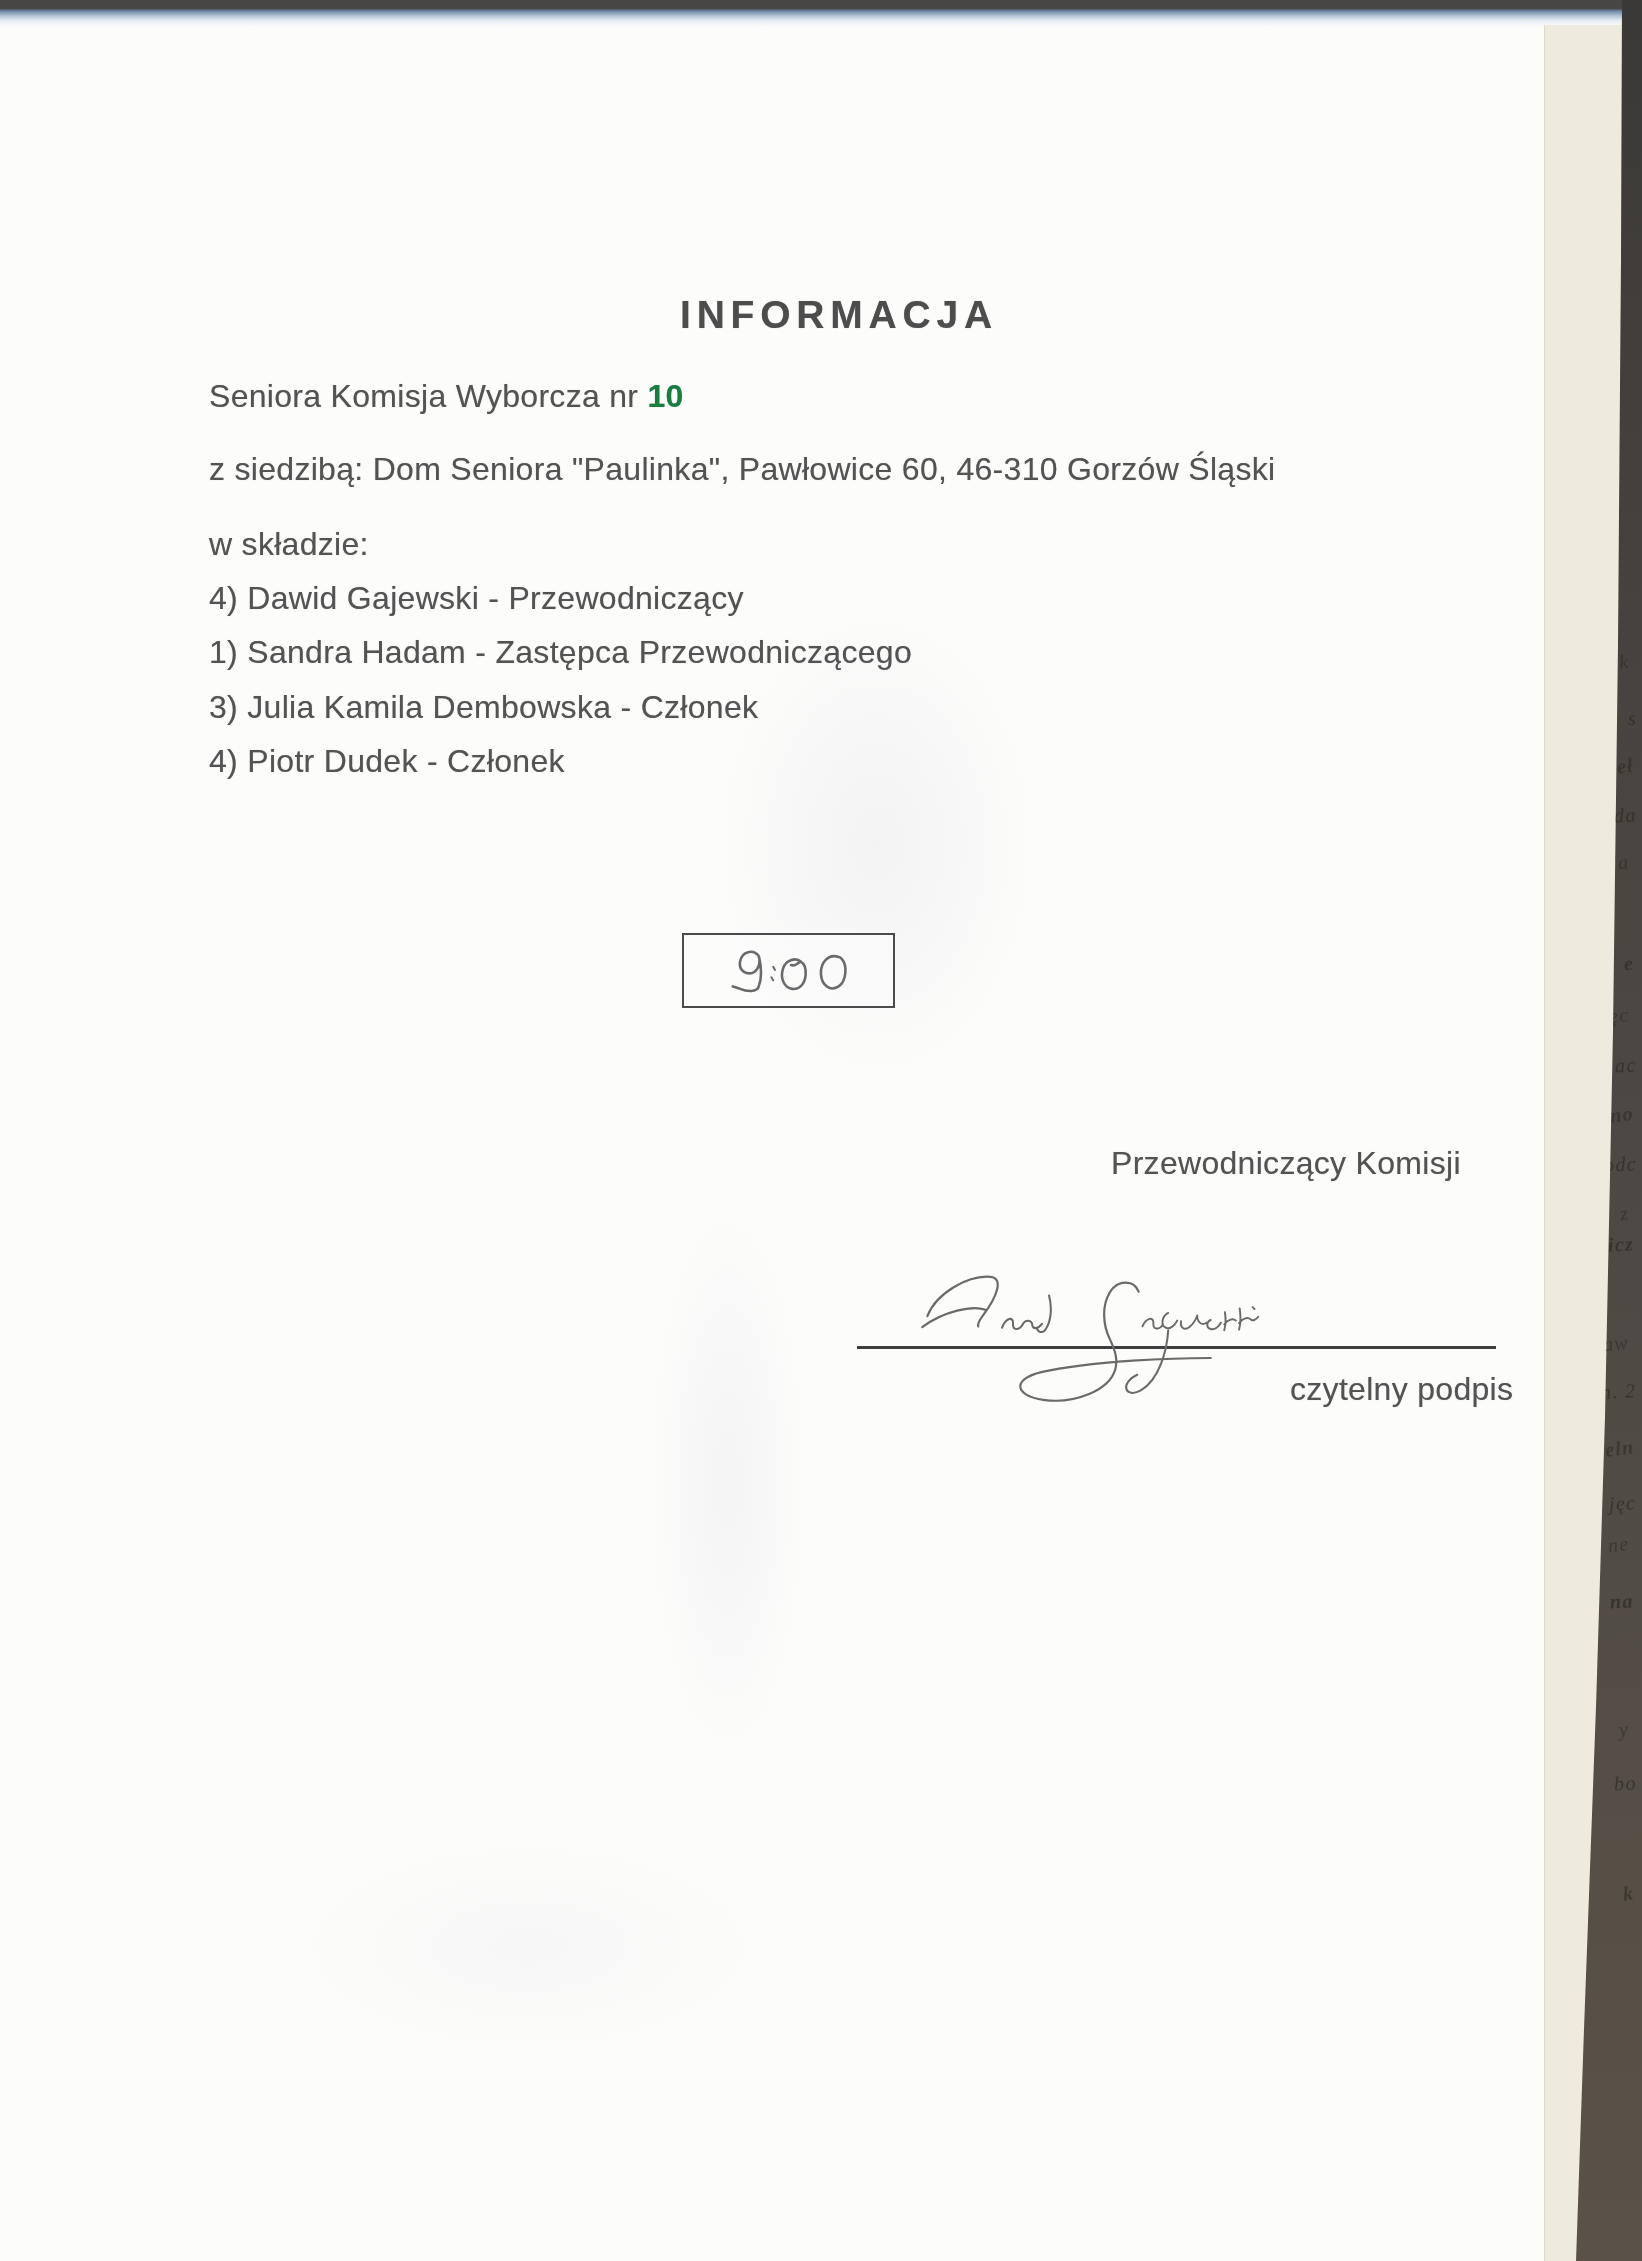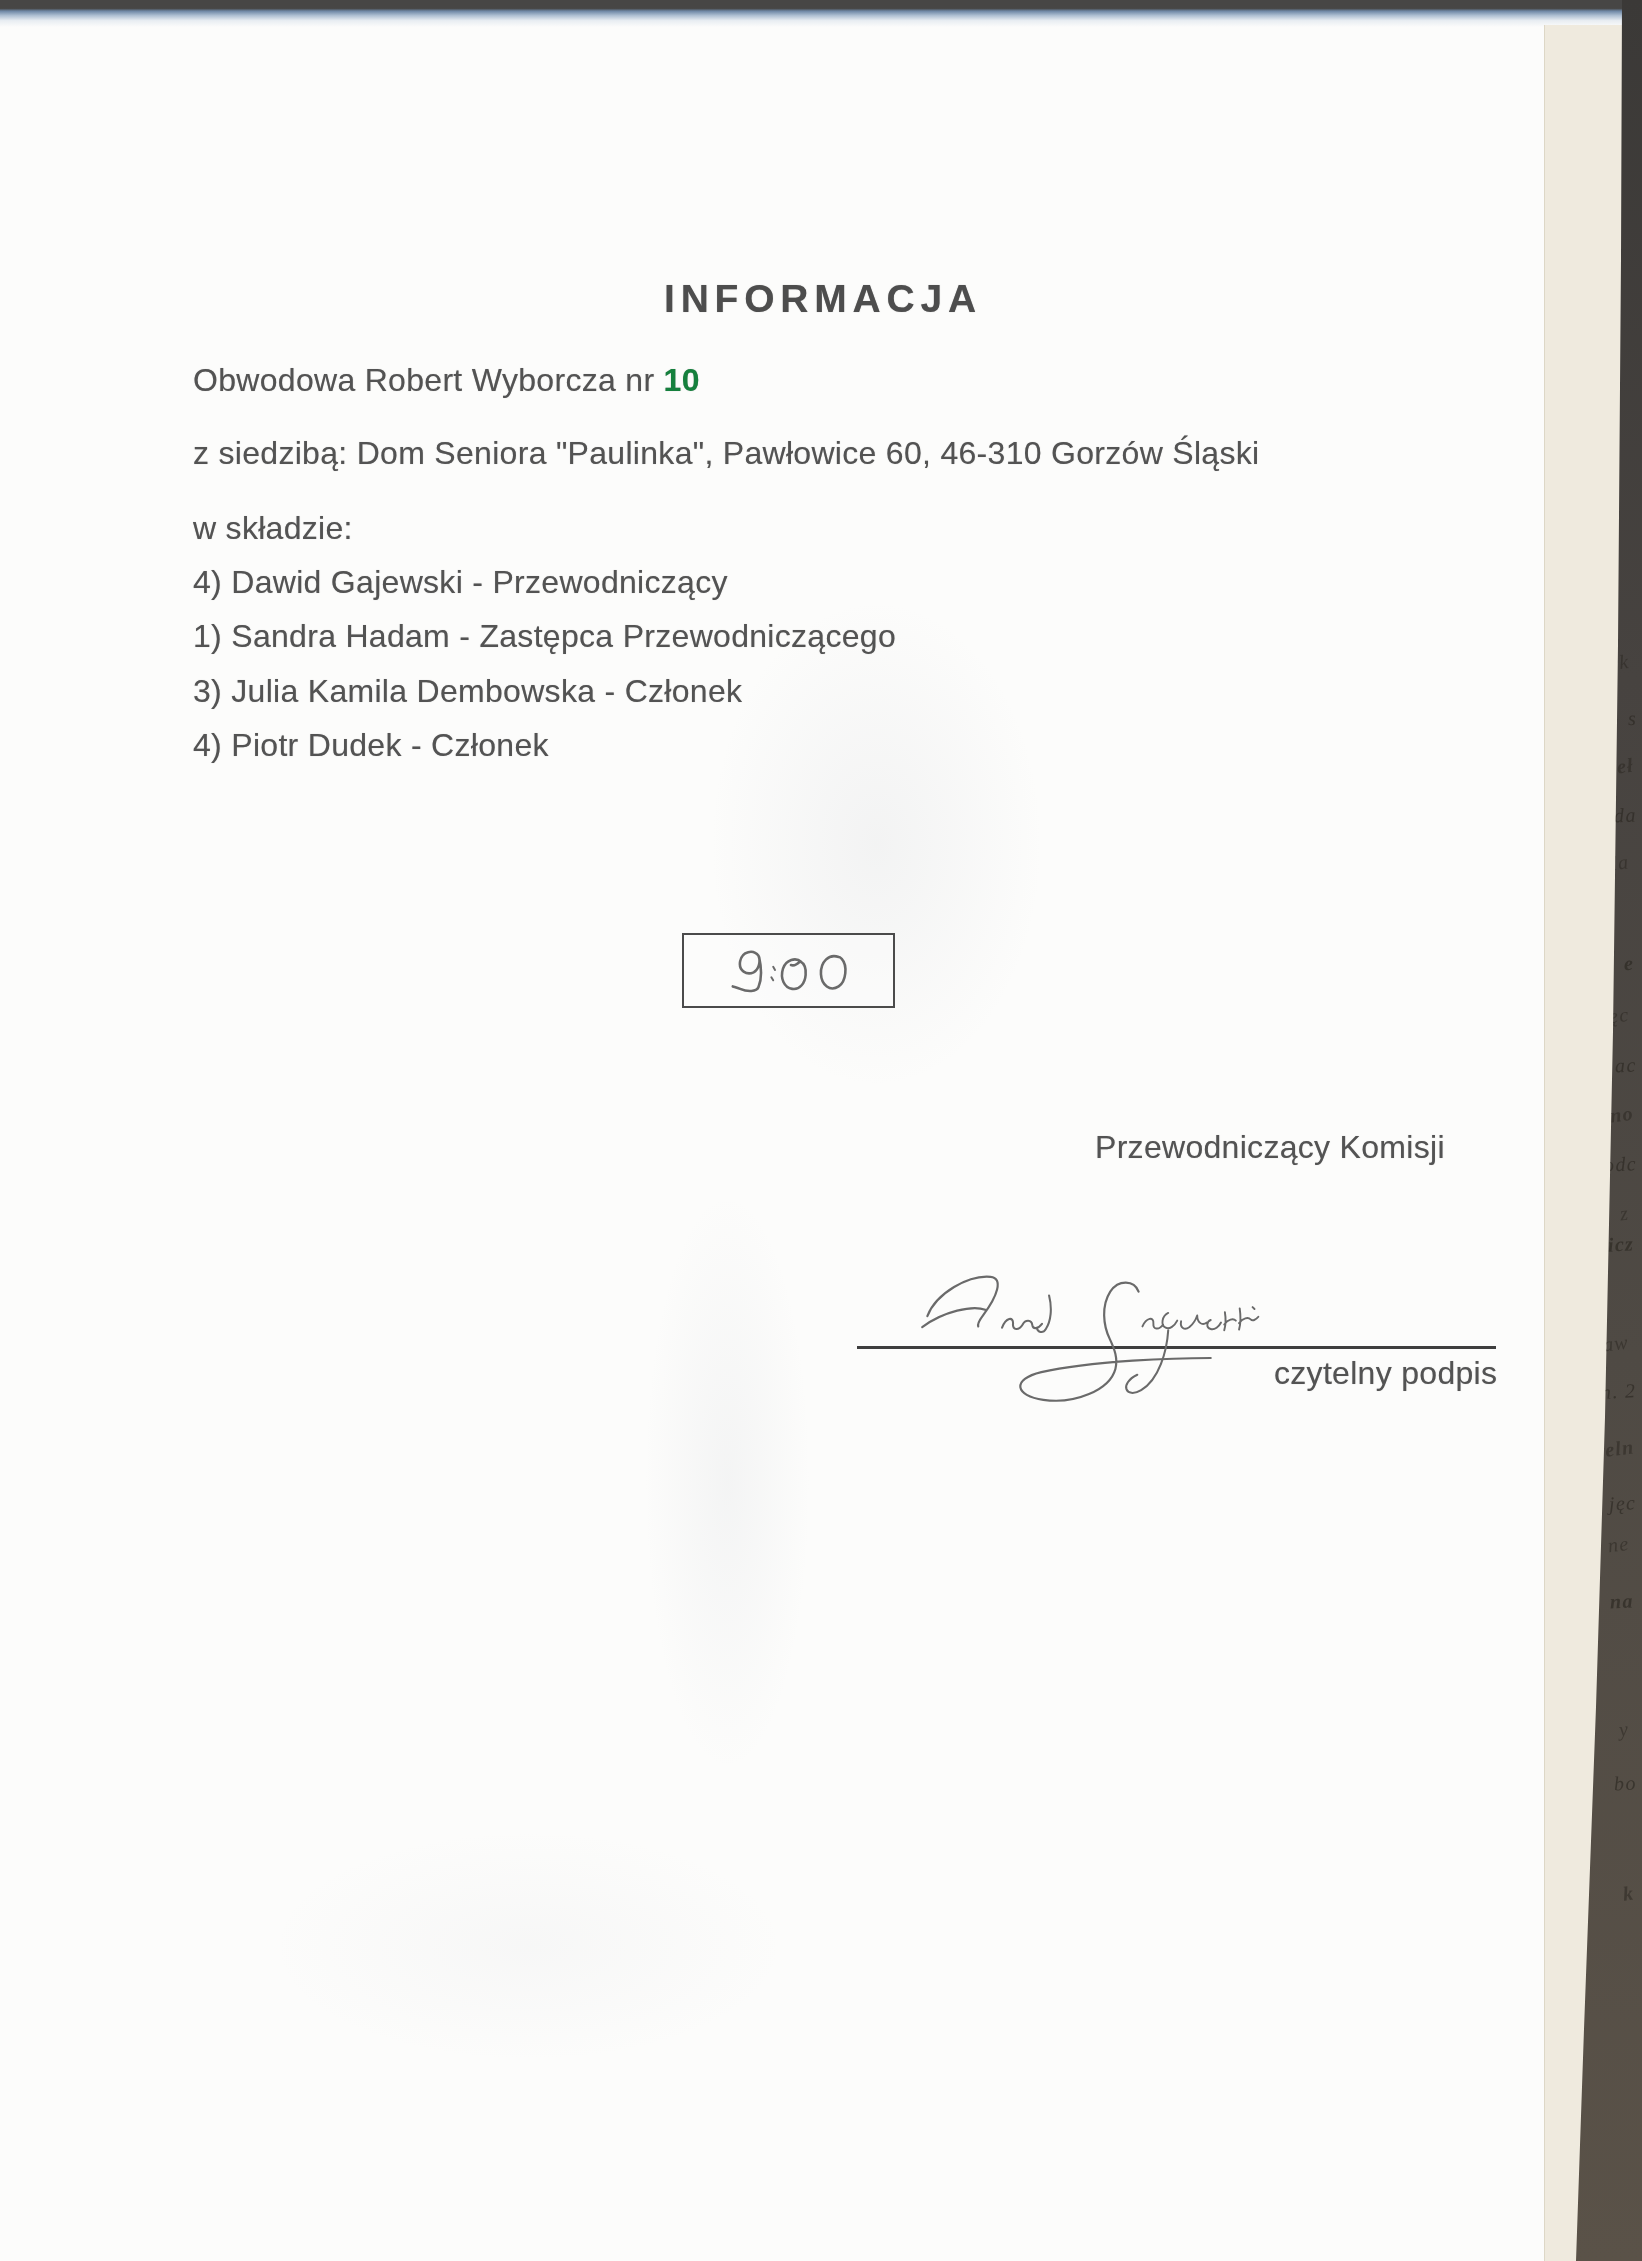--- a/index.html
+++ b/index.html
@@ -5,21 +5,21 @@
   html,body{margin:0;padding:0;background:#e9e9e9;}
   .page{
     position:relative;
     width:1643px;height:2261px;
     background:#fcfcfb;
     overflow:hidden;
     font-family:"Liberation Sans",sans-serif;
     color:#525252;
   }
   .abs{position:absolute;}
-  p,h1{margin:0;padding:0;}
+  p,h1{margin:16px;padding:0;}
 
   
   .top-edge{
     left:0;top:0;width:100%;height:27px;
     background:linear-gradient(180deg,#474645 0px,#474645 8.4px,#6d86a4 11px,#aebfd2 15.5px,#e8edf2 20.6px,#fcfcfb 27px);
   }
   .side-under{
     left:1544px;top:24.5px;width:99px;height:2237px;
     background:#efeade;
     border-left:1.3px solid #ddd7c6;
@@ -120,21 +120,21 @@
         <span style="top: 1533px;">ne</span>
         <span style="top: 1590px;">na</span>
         <span style="top: 1718px;">y</span>
         <span style="top: 1772px;">bo</span>
         <span style="top: 1882px;">k</span>
       </div>
   </div>
 
   <h1 class="abs title">INFORMACJA</h1>
 
-  <p class="abs body-line l-commission"><span>Obwodowa Robert Wyborcza nr </span><b>10</b></p>
+  <p class="abs body-line l-commission"><span>Seniora Komisja Wyborcza nr </span><b>10</b></p>
 
   <p class="abs body-line l-address">z siedzibą: Dom Seniora "Paulinka", Pawłowice 60, 46-310 Gorzów Śląski</p>
 
   <p class="abs body-line l-comp">w składzie:</p>
 
   <p class="abs body-line l-m0">4) Dawid Gajewski - Przewodniczący</p>
   <p class="abs body-line l-m1">1) Sandra Hadam - Zastępca Przewodniczącego</p>
   <p class="abs body-line l-m2">3) Julia Kamila Dembowska - Członek</p>
   <p class="abs body-line l-m3">4) Piotr Dudek - Członek</p>
 

